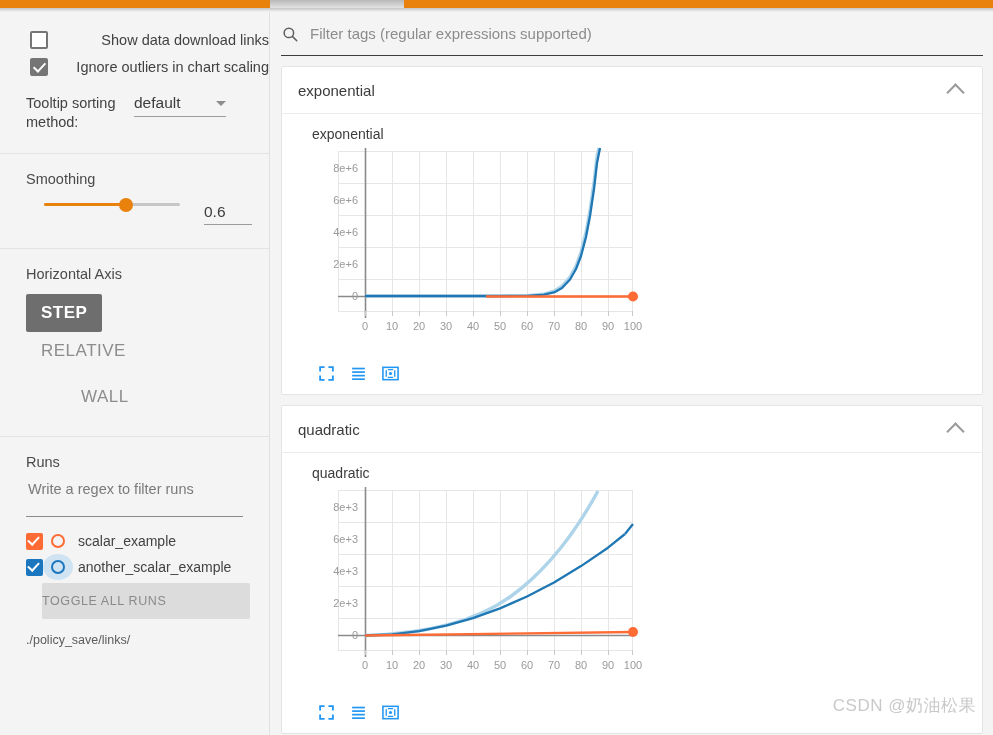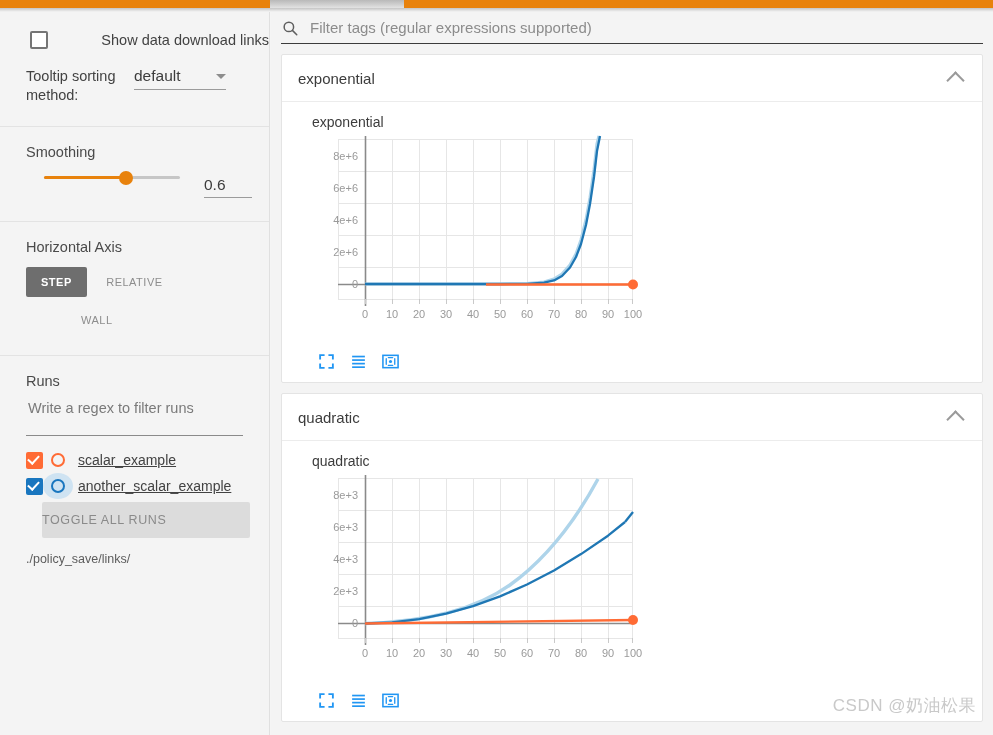--- a/index.html
+++ b/index.html
@@ -139,21 +139,21 @@
     font-size: 15.5px; color: #3c3c3c;
   }
 
   
   #haxis-btns {
     padding: 12px 0 0 26px;
     width: 220px;
   }
   .haxis-btn {
     display: inline-block;
-    font-size: 11px;
+    font-size: 17px;
     letter-spacing: 0.5px;
     padding: 9px 15px;
     color: #8d8d8d;
     border-radius: 2px;
     cursor: pointer;
     vertical-align: middle;
   }
   .haxis-btn.active {
     background: #6e6e6e; color: #fff; font-weight: bold;
   }
@@ -208,21 +208,20 @@
   .run-radio.sel::after {
     content: "";
     position: absolute;
     left: 2px; top: 2px;
     width: 6px; height: 6px;
     border-radius: 50%;
   }
   .run-name {
     font-size: 14px; color: #424242;
     margin-left: 5px;
-    text-decoration: underline;
   }
   #toggle-all {
     margin: 3px 26px 0 42px;
     background: #dcdcdc;
     color: #8a8a8a;
     font-size: 12.5px;
     letter-spacing: 0.6px;
     text-align: left;
     padding: 11px 0;
     border-radius: 2px;
@@ -237,21 +236,21 @@
   
   #main {
     position: absolute; top: 12px; left: 271px;
     width: 722px; height: 723px;
     background: #f4f4f4;
     overflow: hidden;
   }
 
   
   #filter-bar {
-    height: 32px;
+    height: 44px;
     margin: 0 10px;
     display: flex; align-items: center;
     border-bottom: 1px solid #3c3c3c;
     background: #f4f4f4;
   }
   #search-icon { margin-right: 9px; flex: none; }
   #filter-input {
     border: none; outline: none; background: transparent;
     font-size: 15px; color: #424242;
     font-family: "Liberation Sans", sans-serif;
@@ -312,20 +311,24 @@
   <div id="topbar-tab"></div>
 </div>
 <div id="topbar-shadow"></div>
 
 <div id="sidebar">
 
   <div class="sb-section" style="padding:0;">
     <div class="cb-row" style="margin-top:14px;">
       <span class="mat-cb"></span>
       <span class="cb-label">Show data download links</span>
+    </div>
+    <div class="cb-row">
+      <span class="mat-cb checked"></span>
+      <span class="cb-label">Ignore outliers in chart scaling</span>
     </div>
   </div>
 
   <div id="tooltip-row">
     <div id="tooltip-label">Tooltip sorting method:</div>
     <div id="tooltip-select">
       <span id="tooltip-select-value">default</span>
       <span class="caret"></span>
     </div>
   </div>

